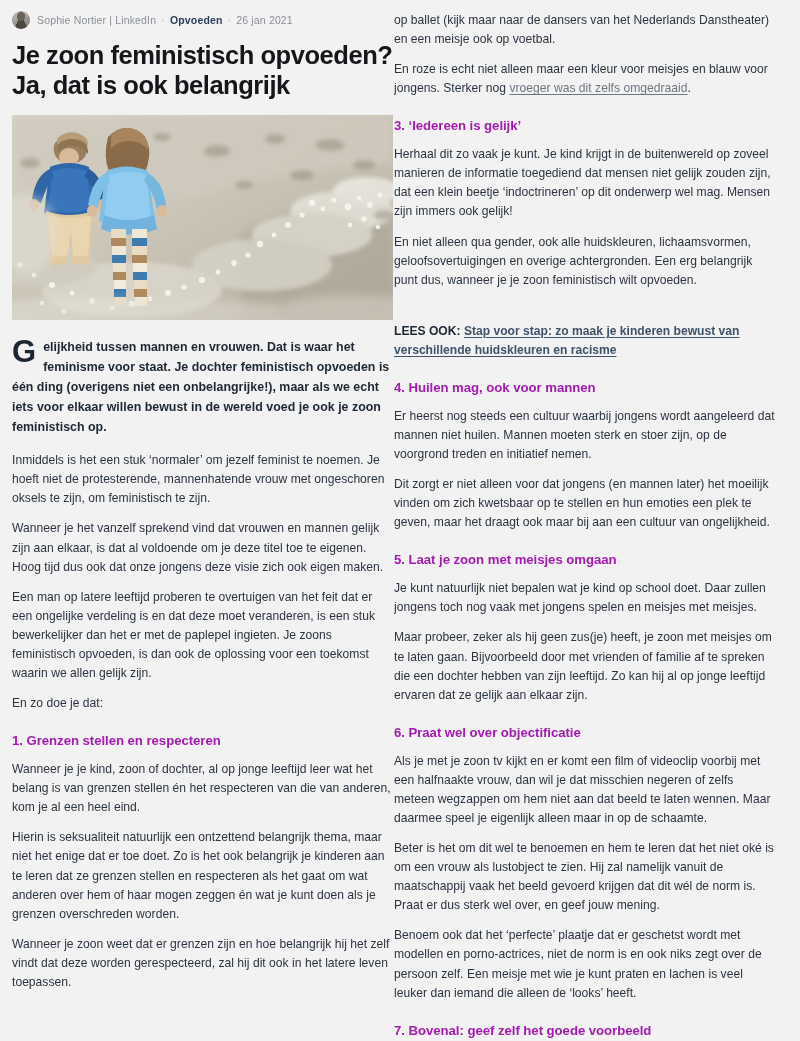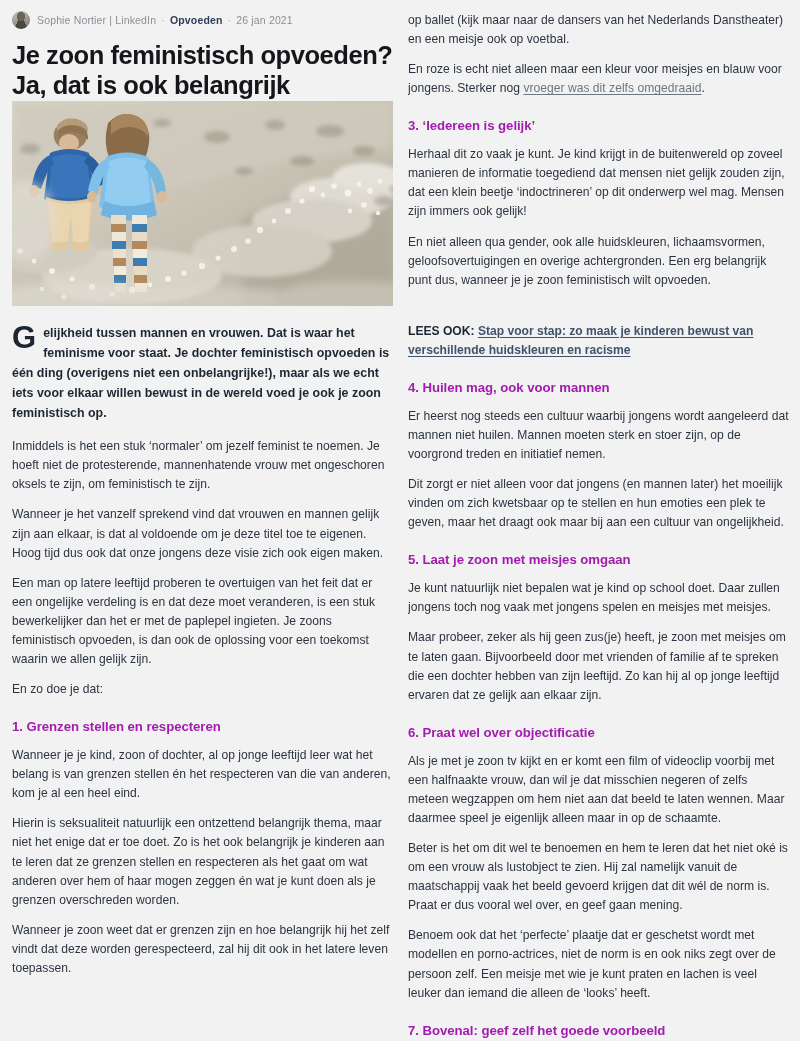--- a/index.html
+++ b/index.html
@@ -10,21 +10,20 @@
     font-family: "Liberation Sans", sans-serif;
     overflow: hidden;
   }
   .page {
     width: 800px;
     height: 1041px;
     position: relative;
     background: #f2f2f2;
     padding: 11px 7px 0 12px;
     display: flex;
-    gap: 14px;
     align-items: flex-start;
   }
   .col {
     width: 382px;
     flex: 0 0 382px;
     overflow: hidden;
     height: 1030px;
   }
 
   
@@ -56,20 +55,21 @@
   .byline-text .cat { color: #2a3f57; font-weight: bold; }
   .byline-text .date { color: #8a8f96; }
 
   
   .title {
     font-size: 25.5px;
     line-height: 1.19;
     font-weight: bold;
     color: #141619;
     letter-spacing: -0.45px;
+    margin-bottom: 14px;
   }
 
   
   .hero {
     width: 381px;
     height: 205px;
     margin-bottom: 17px;
     position: relative;
     overflow: hidden;
     background: linear-gradient(165deg,#d8d4c8 0%, #cdc8bb 40%, #bdb8ab 100%);
@@ -345,20 +345,20 @@
     <h3 class="num">4. Huilen mag, ook voor mannen</h3>
     <p class="body">Er heerst nog steeds een cultuur waarbij jongens wordt aangeleerd dat mannen niet huilen. Mannen moeten sterk en stoer zijn, op de voorgrond treden en initiatief nemen.</p>
     <p class="body">Dit zorgt er niet alleen voor dat jongens (en mannen later) het moeilijk vinden om zich kwetsbaar op te stellen en hun emoties een plek te geven, maar het draagt ook maar bij aan een cultuur van ongelijkheid.</p>
 
     <h3 class="num">5. Laat je zoon met meisjes omgaan</h3>
     <p class="body">Je kunt natuurlijk niet bepalen wat je kind op school doet. Daar zullen jongens toch nog vaak met jongens spelen en meisjes met meisjes.</p>
     <p class="body">Maar probeer, zeker als hij geen zus(je) heeft, je zoon met meisjes om te laten gaan. Bijvoorbeeld door met vrienden of familie af te spreken die een dochter hebben van zijn leeftijd. Zo kan hij al op jonge leeftijd ervaren dat ze gelijk aan elkaar zijn.</p>
 
     <h3 class="num">6. Praat wel over objectificatie</h3>
     <p class="body">Als je met je zoon tv kijkt en er komt een film of videoclip voorbij met een halfnaakte vrouw, dan wil je dat misschien negeren of zelfs meteen wegzappen om hem niet aan dat beeld te laten wennen. Maar daarmee speel je eigenlijk alleen maar in op de schaamte.</p>
-    <p class="body">Beter is het om dit wel te benoemen en hem te leren dat het niet oké is om een vrouw als lustobject te zien. Hij zal namelijk vanuit de maatschappij vaak het beeld gevoerd krijgen dat dit wél de norm is. Praat er dus vooral wel over, en geef gaan mening.</p>
+    <p class="body">Beter is het om dit wel te benoemen en hem te leren dat het niet oké is om een vrouw als lustobject te zien. Hij zal namelijk vanuit de maatschappij vaak het beeld gevoerd krijgen dat dit wél de norm is. Praat er dus sterk wel over, en geef jouw mening.</p>
     <p class="body">Benoem ook dat het ‘perfecte’ plaatje dat er geschetst wordt met modellen en porno-actrices, niet de norm is en ook niks zegt over de persoon zelf. Een meisje met wie je kunt praten en lachen is veel leuker dan iemand die alleen de ‘looks’ heeft.</p>
 
     <h3 class="num">7. Bovenal: geef zelf het goede voorbeeld</h3>
     <p class="body">Wil je je zoon feministisch opvoeden? Zorg dan voor een gelijke verdeling in huis. Zowel onder ouders, als onder kinderen. Kinderen leren uiteindelijk altijd meer van het voorbeeld dat je als ouder geeft, dan alles dat je ze vertelt. Zeggen dat jongens en meisjes gelijk zijn, maar zelf wel aan het traditionele plaatje vasthouden geeft niet het gewenste voorbeeld.</p>
 
   </div>
 </div>
 
 </body></html>

